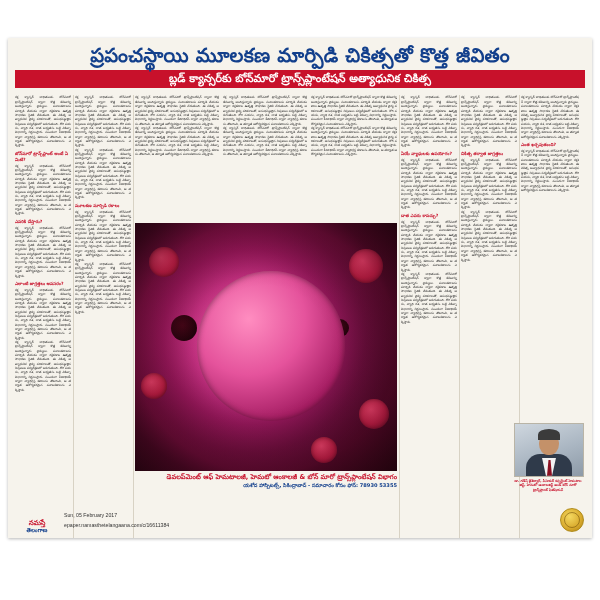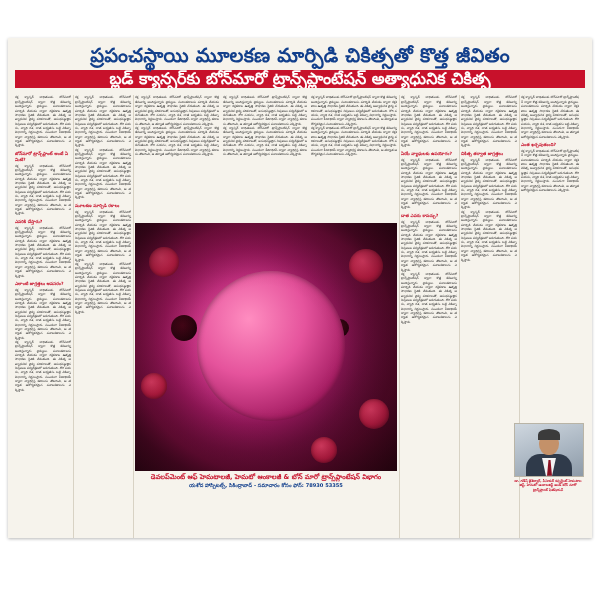--- a/index.html
+++ b/index.html
@@ -51,21 +51,21 @@
     letter-spacing: 0.2px;
     line-height: 1.05;
     white-space: nowrap;
   }
   .subhead-bar {
     margin-top: 4px;
     background: #c8112b;
     color: #ffffff;
     font-family: "DejaVu Sans", sans-serif;
     font-weight: bold;
-    font-size: 16px;
+    font-size: 11px;
     line-height: 16px;
     padding: 1px 4px;
     white-space: nowrap;
     overflow: hidden;
   }
 
   
   .cols {
     position: relative;
     margin-top: 4px;
@@ -133,21 +133,21 @@
     left: -20px; top: -20px; right: -20px; bottom: -20px;
     background: radial-gradient(ellipse at 50% 50%, rgba(255,120,170,0.00) 30%, rgba(120,10,50,0.35) 62%, rgba(20,2,8,0.85) 100%);
   }
 
   
   .photo-caption {
     position: absolute;
     left: 120px;
     top: 378px;
     width: 262px;
-    text-align: center;
+    text-align: right;
   }
   .cap1 {
     color: #c8112b;
     font-family: "DejaVu Sans", sans-serif;
     font-weight: bold;
     font-size: 6.6px;
     line-height: 9px;
     word-break: break-all;
   }
   .cap2 {
@@ -393,17 +393,28 @@
             <div class="d-shirt"></div>
             <div class="d-tie"></div>
             <div class="d-head"></div>
             <div class="d-hair"></div>
           </div>
           <div class="doctor-cap">డా. గణేష్ జైశెట్వార్, సీనియర్ కన్సల్టెంట్ హెమటాలజిస్ట్, హెమటో ఆంకాలజిస్ట్ అండ్ బోన్ మారో ట్రాన్స్‌ప్లాంట్ ఫిజీషియన్</div>
         </div>
 
       </div>
 
+      <div class="footer">
+        <div class="masthead">
+          <div class="mast-logo">నమస్తే</div>
+          <div class="mast-sub">తెలంగాణ</div>
+        </div>
+        <div class="foot-date">Sun, 05 February 2017</div>
+        <div class="foot-url">epaper.namasthetelangaana.com/c/16611384</div>
+        <div class="stamp">
+          <div class="stamp-inner"></div>
+        </div>
+      </div>
 
     </div>
   </div>
 
 </div>
 
 </body></html>

